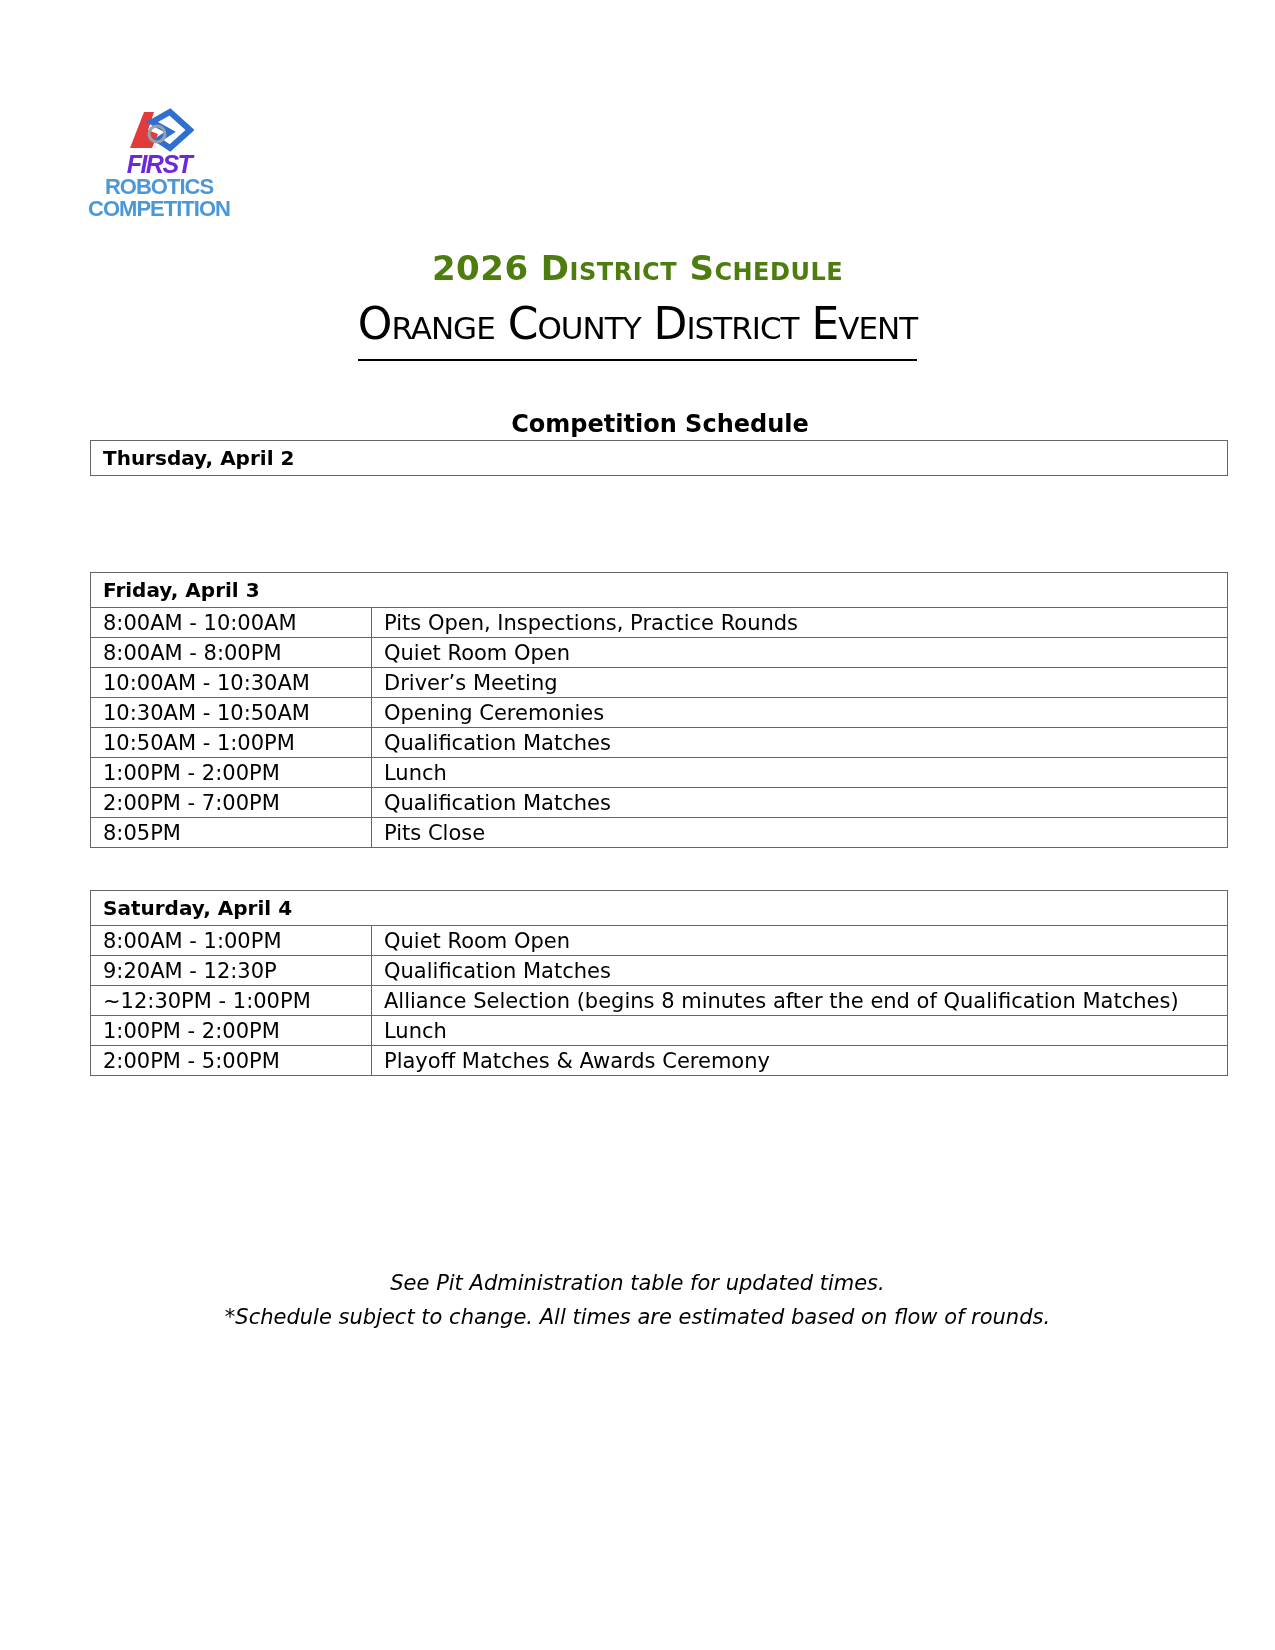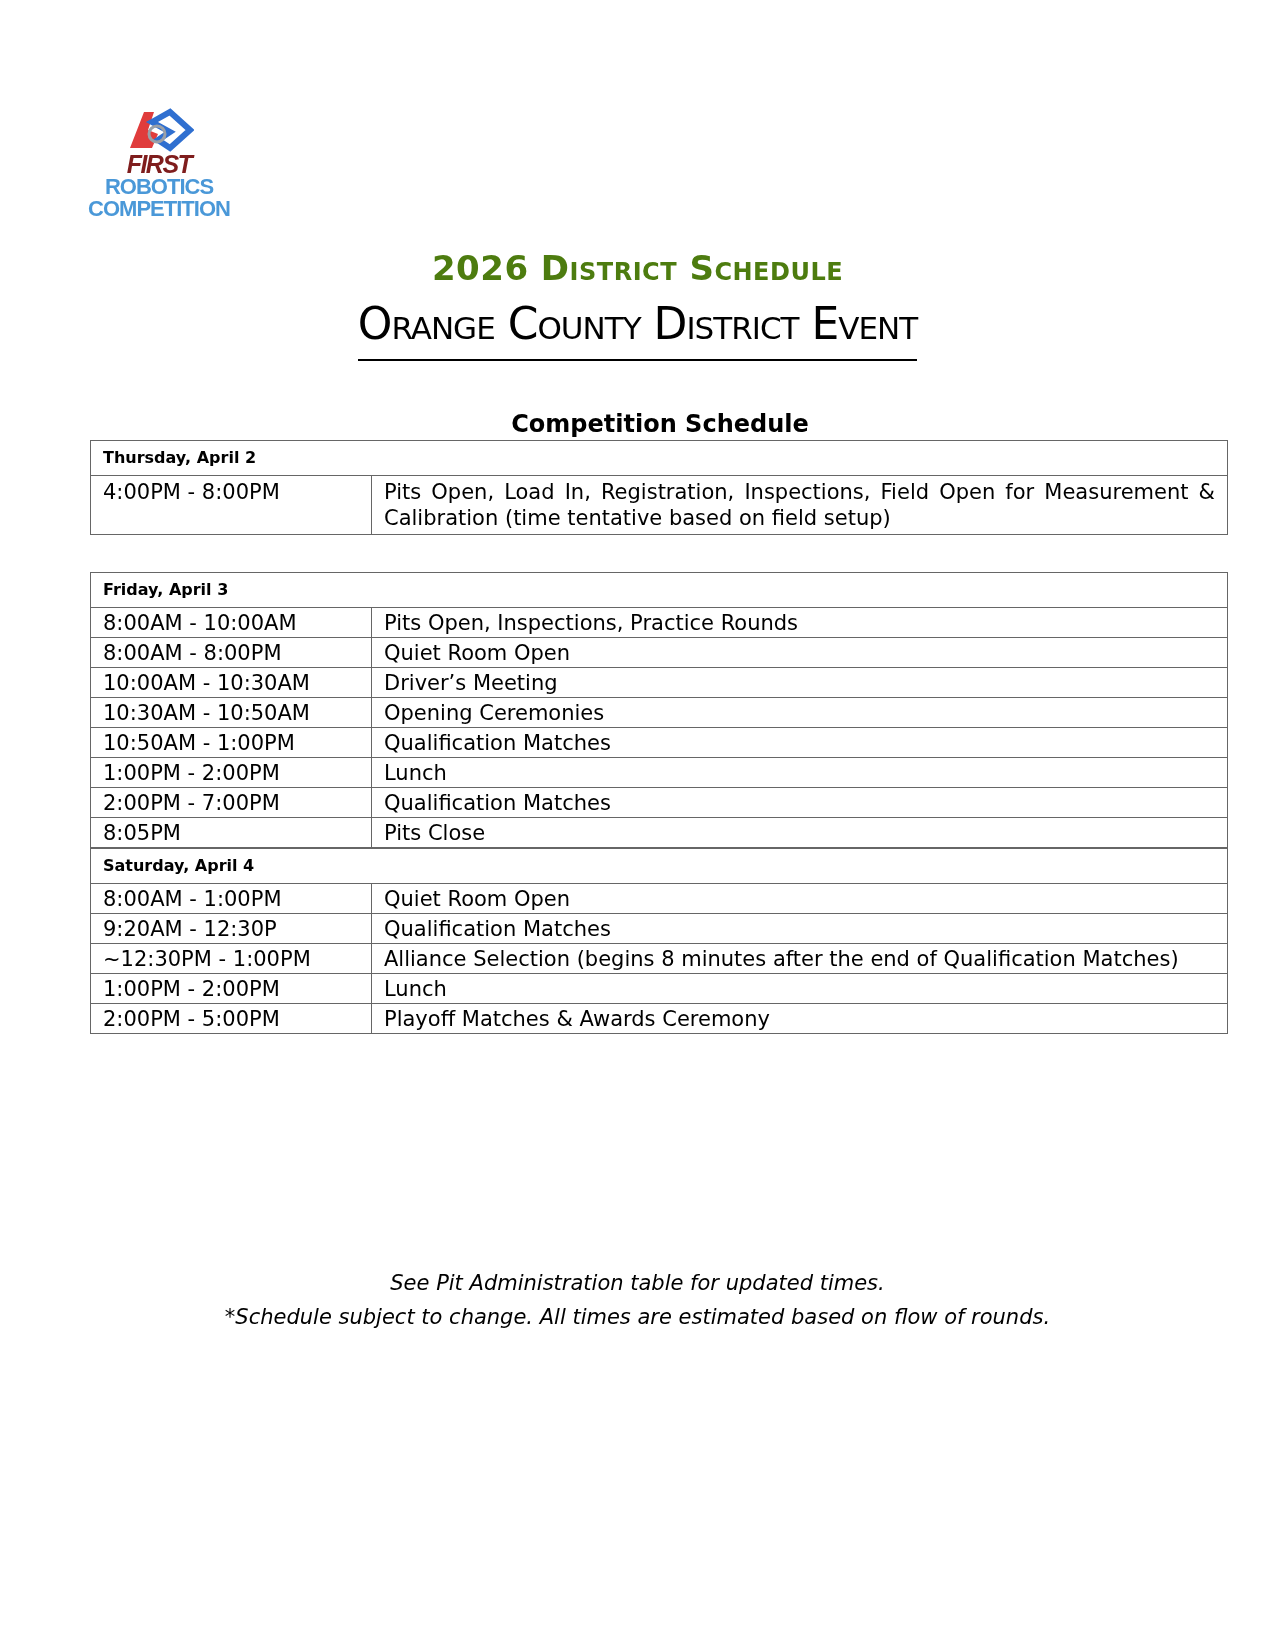--- a/index.html
+++ b/index.html
@@ -1,34 +1,34 @@
 <!DOCTYPE html>
 <html><head>
 <meta charset="utf-8">
 <style>
   html, body { margin: 0; padding: 0; background: #ffffff; }
   body { width: 1275px; height: 1650px; position: relative; font-family: "Liberation Sans", sans-serif; color: #000; }
   .logo { position: absolute; left: 84px; top: 108px; width: 150px; height: 130px; text-align: center; }
   .logo svg { display: block; margin: 0 auto; }
-  .logo .first { font-family: "Liberation Sans", sans-serif; font-weight: bold; font-style: italic; font-size: 25px; letter-spacing: -1.5px; color: #7f1d1d; line-height: 24px; margin-top: -2px; }
+  .logo .first { font-family: "Liberation Sans", sans-serif; font-weight: bold; font-style: italic; font-size: 25px; letter-spacing: -1.5px; color: #6d28d9; line-height: 24px; margin-top: -2px; }
   .logo .frc { font-family: "Liberation Sans", sans-serif; font-weight: bold; font-size: 22px; color: #4a98d8; line-height: 22px; letter-spacing: -1px; }
   .subtitle { position: absolute; top: 248px; left: 0; width: 1275px; text-align: center; font-family: "DejaVu Sans", sans-serif; font-weight: bold; font-size: 34px; color: #4d7c0f; font-variant: small-caps; letter-spacing: 0.5px; }
   .title { position: absolute; top: 298px; left: 0; width: 1275px; text-align: center; font-family: "DejaVu Sans", sans-serif; font-size: 44px; font-variant: small-caps; letter-spacing: -1px; }
   .title span { border-bottom: 2px solid #000; padding-bottom: 10px; }
   .section-heading { position: absolute; top: 410px; left: 0; width: 1320px; text-align: center; font-family: "DejaVu Sans", sans-serif; font-weight: bold; font-size: 24px; }
   table.sched { position: absolute; left: 90px; width: 1138px; border-collapse: collapse; font-family: "DejaVu Sans", sans-serif; font-size: 21px; }
   table.sched td { border: 1.5px solid #666; padding: 0 12px; height: 29px; vertical-align: middle; line-height: 26px; }
-  table.sched td.day { font-weight: bold; font-size: 16px; height: 34px; }
+  table.sched td.day { font-weight: bold; font-size: 20px; height: 34px; }
   table.sched td.time { width: 256px; }
   table.sched td.desc { text-align: left; }
   #thu { top: 440px; }
   #thu td.desc { text-align: justify; text-align-last: left; vertical-align: top; padding-top: 3px; padding-bottom: 3px; }
   #thu td.time { vertical-align: top; padding-top: 3px; }
   #fri { top: 572px; }
-  #sat { top: 848px; }
+  #sat { top: 890px; }
   .footnote { position: absolute; top: 1266px; left: 0; width: 1275px; text-align: center; font-family: "DejaVu Sans", sans-serif; font-style: italic; font-size: 21px; line-height: 34px; }
 </style>
 </head>
 <body>
 
 <div class="logo">
   <svg width="70" height="46" viewBox="0 0 70 46">
     <path d="M6 40 L20 4 L30 4 L24 22 L34 26 L28 40 Z" fill="#e03c3c"></path>
     <path d="M28 14 L46 4 L66 22 L46 40 L34 32 L46 24 Z" fill="none" stroke="#2f6fd0" stroke-width="6"></path>
     <circle cx="33" cy="26" r="8" fill="none" stroke="#9aa0a8" stroke-width="3"></circle>
@@ -41,24 +41,20 @@
 <div class="subtitle">2026 District Schedule</div>
 <div class="title"><span>Orange County District Event</span></div>
 
 <div class="section-heading">Competition Schedule</div>
 
 <table class="sched" id="thu">
   <tbody>
       <tr>
         <td class="day" colspan="2">Thursday, April 2</td>
       </tr>
-  <tr>
-    <td class="time">4:00PM - 8:00PM</td>
-    <td class="desc">Pits Open, Load In, Registration, Inspections, Field Open for Measurement &amp; Calibration (time tentative based on field setup)</td>
-  </tr>
 </tbody>
   </table>
 
 <table class="sched" id="fri">
   <tbody>
       <tr>
         <td class="day" colspan="2">Friday, April 3</td>
       </tr>
   <tr>
         <td class="time">8:00AM - 10:00AM</td>

